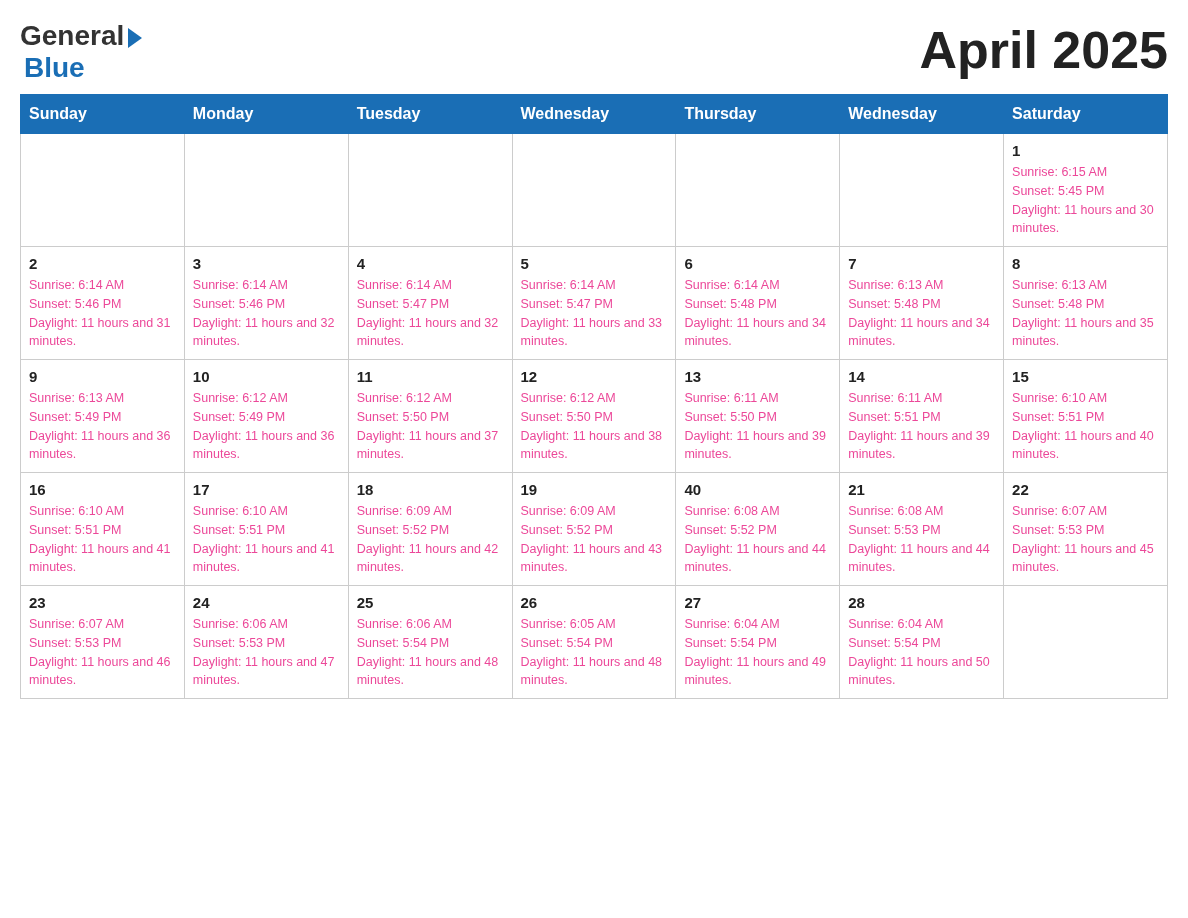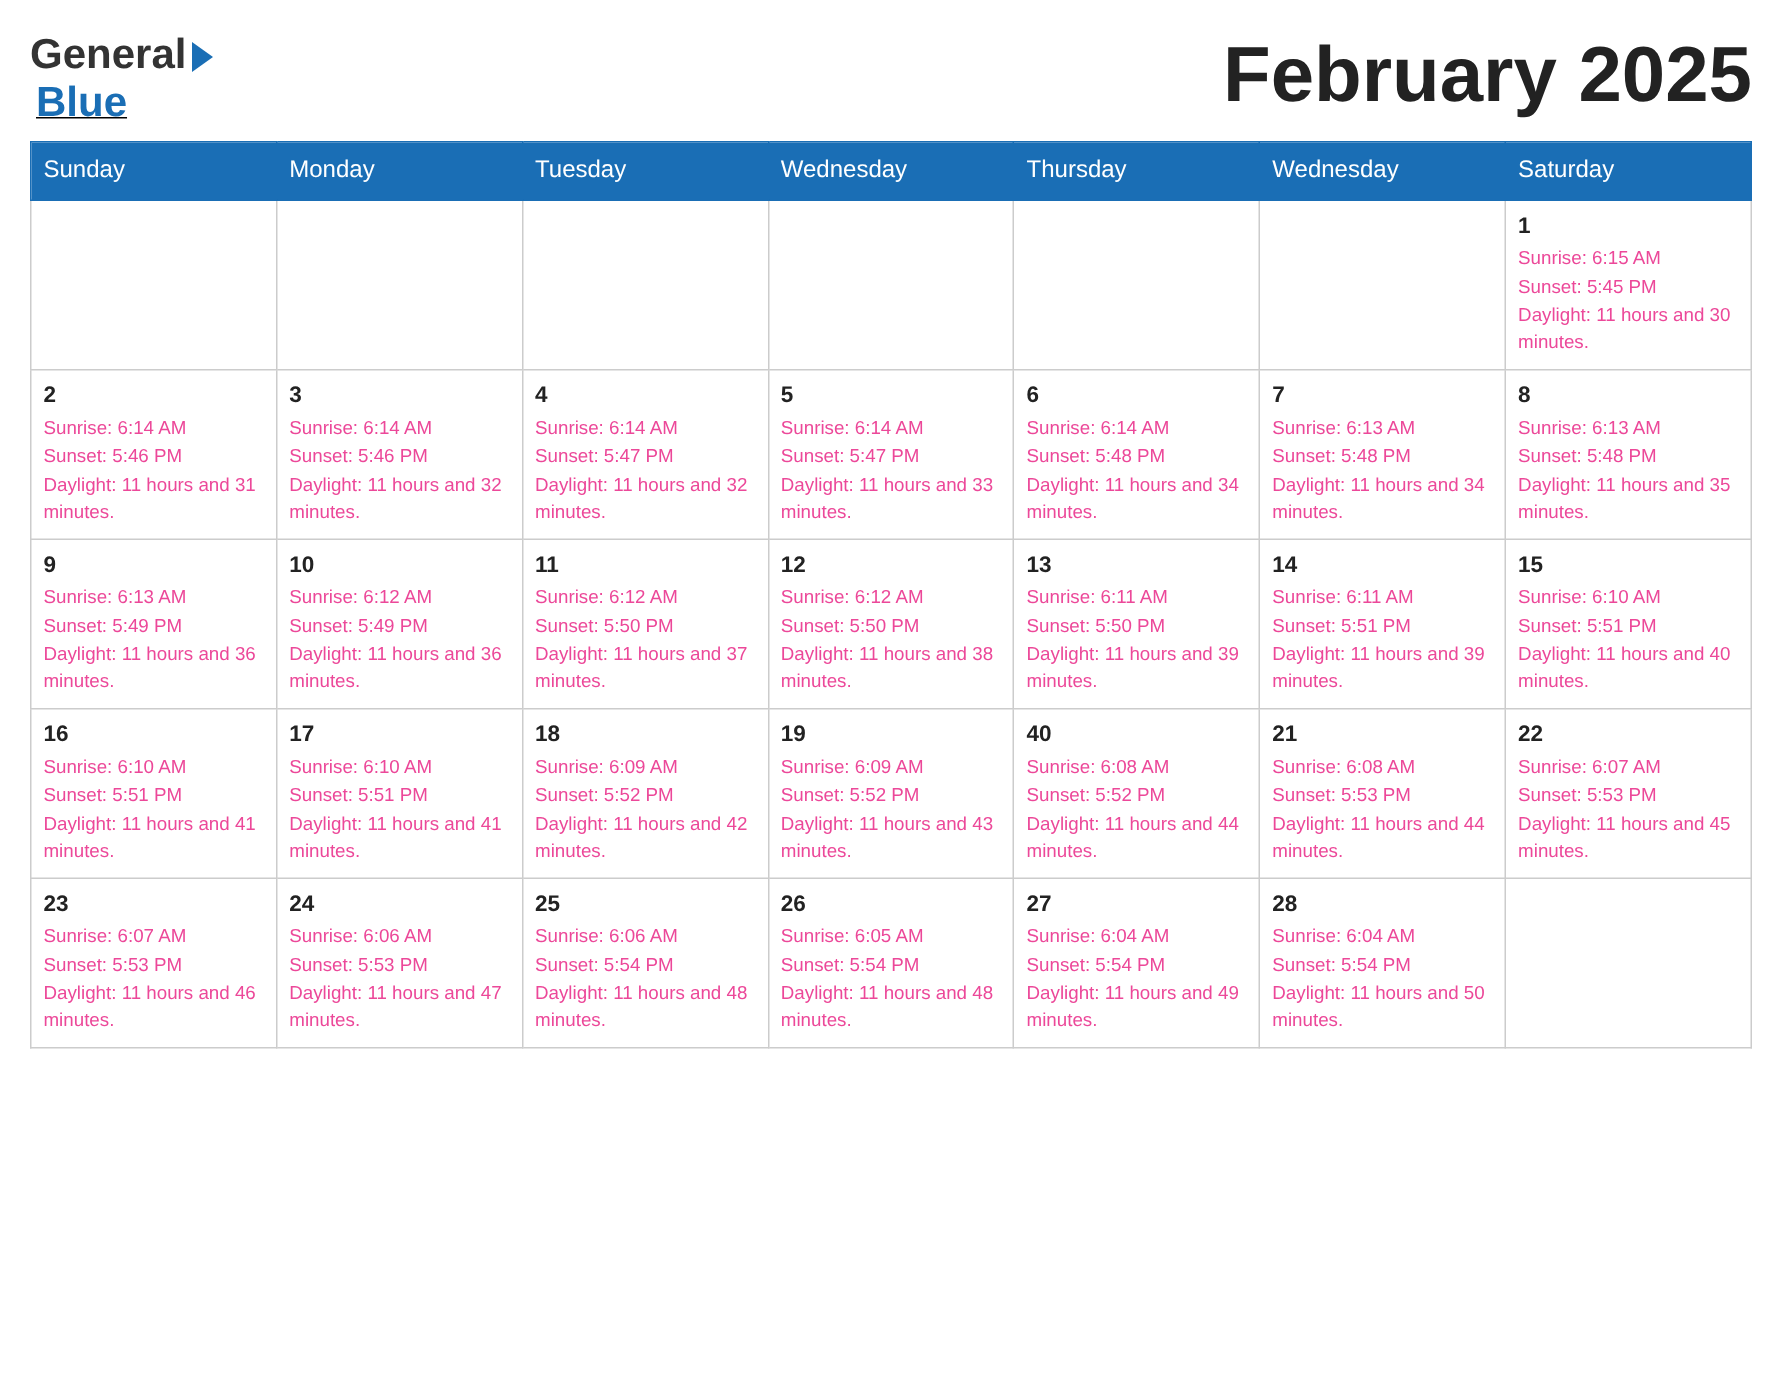--- a/index.html
+++ b/index.html
@@ -52,21 +52,21 @@
     }
     .calendar-table {
       width: 100%;
       border-collapse: collapse;
       margin-top: 10px;
     }
     .calendar-table thead tr th {
       background-color: #1a6eb5;
       color: #fff;
       font-size: 16px;
-      font-weight: normal;
+      font-weight: bold;
       padding: 10px 8px;
       text-align: left;
       border: 1px solid #1a6eb5;
       margin-top: 44px;
     }
     .calendar-table tbody tr td {
       vertical-align: top;
       padding: 8px;
       border: 1px solid #ccc;
       width: 14.28%;
@@ -95,38 +95,37 @@
     .logo-wrapper {
       display: flex;
       flex-direction: column;
     }
     .logo-line1 {
       display: flex;
       align-items: center;
     }
     .logo-line2 {
       margin-left: 2px;
-      text-decoration: underline;
     }
   </style>
 </head>
 <body>
 
 <div class="header-section">
   <div class="logo-wrapper">
     <div class="logo-line1">
       <span class="logo-general">General</span>
       <div class="logo-arrow"></div>
     </div>
     <div class="logo-line2">
       <span class="logo-blue">Blue</span>
     </div>
   </div>
   <div class="title-block">
-    <div class="month-title">February 2025</div>
+    <div class="month-title">April 2025</div>
   </div>
 </div>
 
 <table class="calendar-table">
   <thead>
     <tr>
     <th>Sunday</th>
         <th>Monday</th>
         <th>Tuesday</th>
         <th>Wednesday</th>

